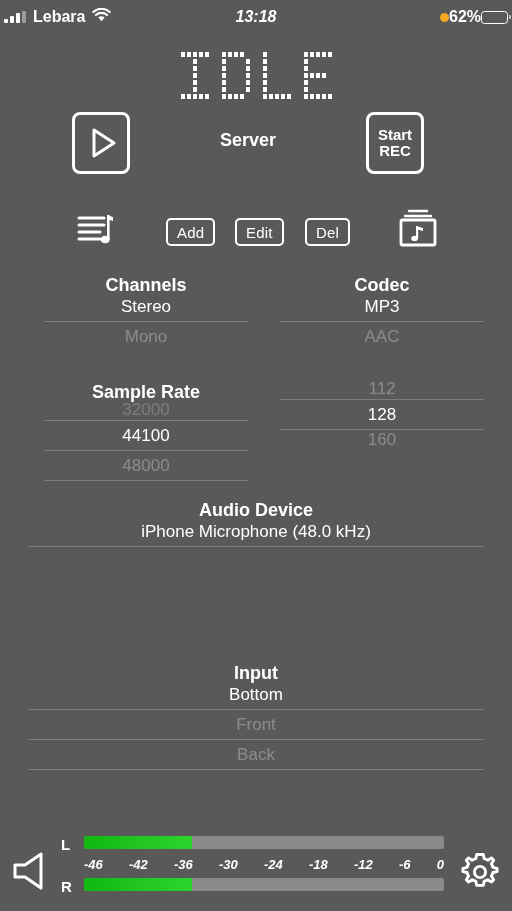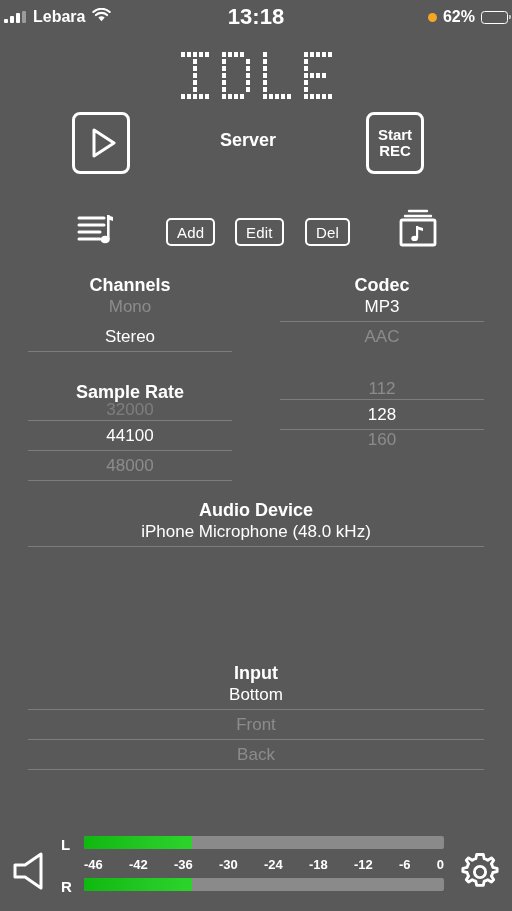--- a/index.html
+++ b/index.html
@@ -28,30 +28,30 @@
     padding: 0 4px;
   }
   .sb-left {
     display: flex;
     align-items: center;
     gap: 7px;
     flex: 1 1 0;
   }
   .sb-center {
     flex: 0 0 auto;
-    font-size: 22px;
+    font-size: 16px;
     font-weight: bold;
     letter-spacing: 0px;
+    font-style: italic;
   }
   .sb-right {
     flex: 1 1 0;
     display: flex;
     align-items: center;
     justify-content: flex-end;
-    gap: 6px;
   }
   .signal-bars {
     display: flex;
     align-items: flex-end;
     gap: 2px;
     height: 12px;
   }
   .signal-bars i {
     display: block;
     width: 4px;
@@ -199,21 +199,21 @@
   
   .picker-group {
     position: absolute;
     left: 0;
     width: 512px;
   }
   .picker-col {
     position: absolute;
     width: 204px;
   }
-  .picker-col.left  { left: 28px; }
+  .picker-col.left  { left: 44px; }
   .picker-col.right { left: 280px; }
   .picker-col.full  { left: 28px; width: 456px; }
 
   .picker-title {
     text-align: center;
     font-size: 18px;
     font-weight: bold;
     position: relative;
     z-index: 3;
     pointer-events: none;
@@ -295,21 +295,21 @@
     left: 84px;
     top: 26px;
     width: 360px;
     height: 20px;
     display: flex;
     align-items: center;
     justify-content: space-between;
     font-size: 13px;
     font-weight: bold;
   }
-  .meter-scale span { display: block; }
+  .meter-scale span { display: block; font-style: italic; }
 </style>
 </head>
 <body>
 
 <div class="status-bar">
   <div class="sb-left">
     <span class="signal-bars">
       <i></i>
         <i></i>
         <i></i>
@@ -530,22 +530,22 @@
       <rect x="20" y="19" width="2.2" height="12" fill="#fff"></rect>
       <ellipse cx="18.6" cy="31.4" rx="3.3" ry="2.7" fill="#fff"></ellipse>
     </svg>
   </span>
 </div>
 
 <div class="picker-group" id="sec-channels">
   <div class="picker-col left">
     <div class="picker-title">Channels</div>
     <div class="picker-rows">
+      <div class="picker-row">Stereo</div>
       <div class="picker-row dim noline">Mono</div>
-      <div class="picker-row">Stereo</div>
     </div>
   </div>
   <div class="picker-col right">
     <div class="picker-title">Codec</div>
     <div class="picker-rows">
       <div class="picker-row">MP3</div>
       <div class="picker-row dim noline">AAC</div>
     </div>
   </div>
 </div>

